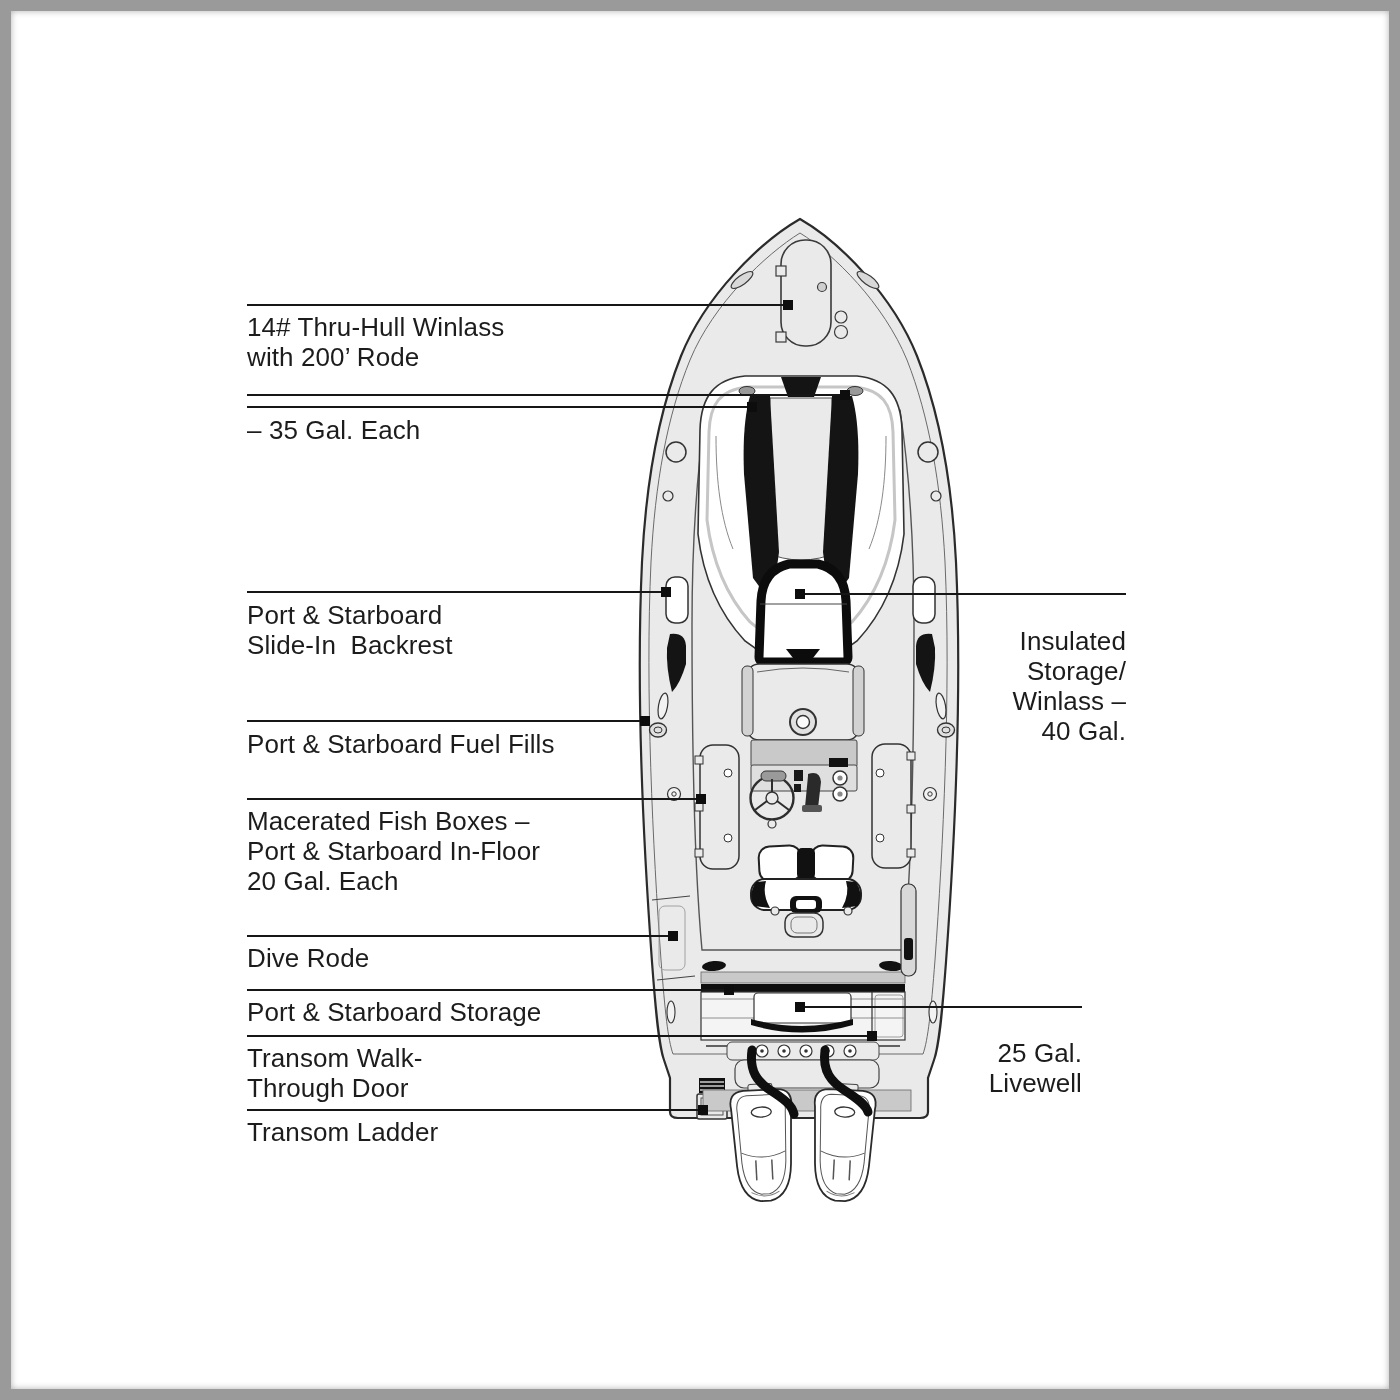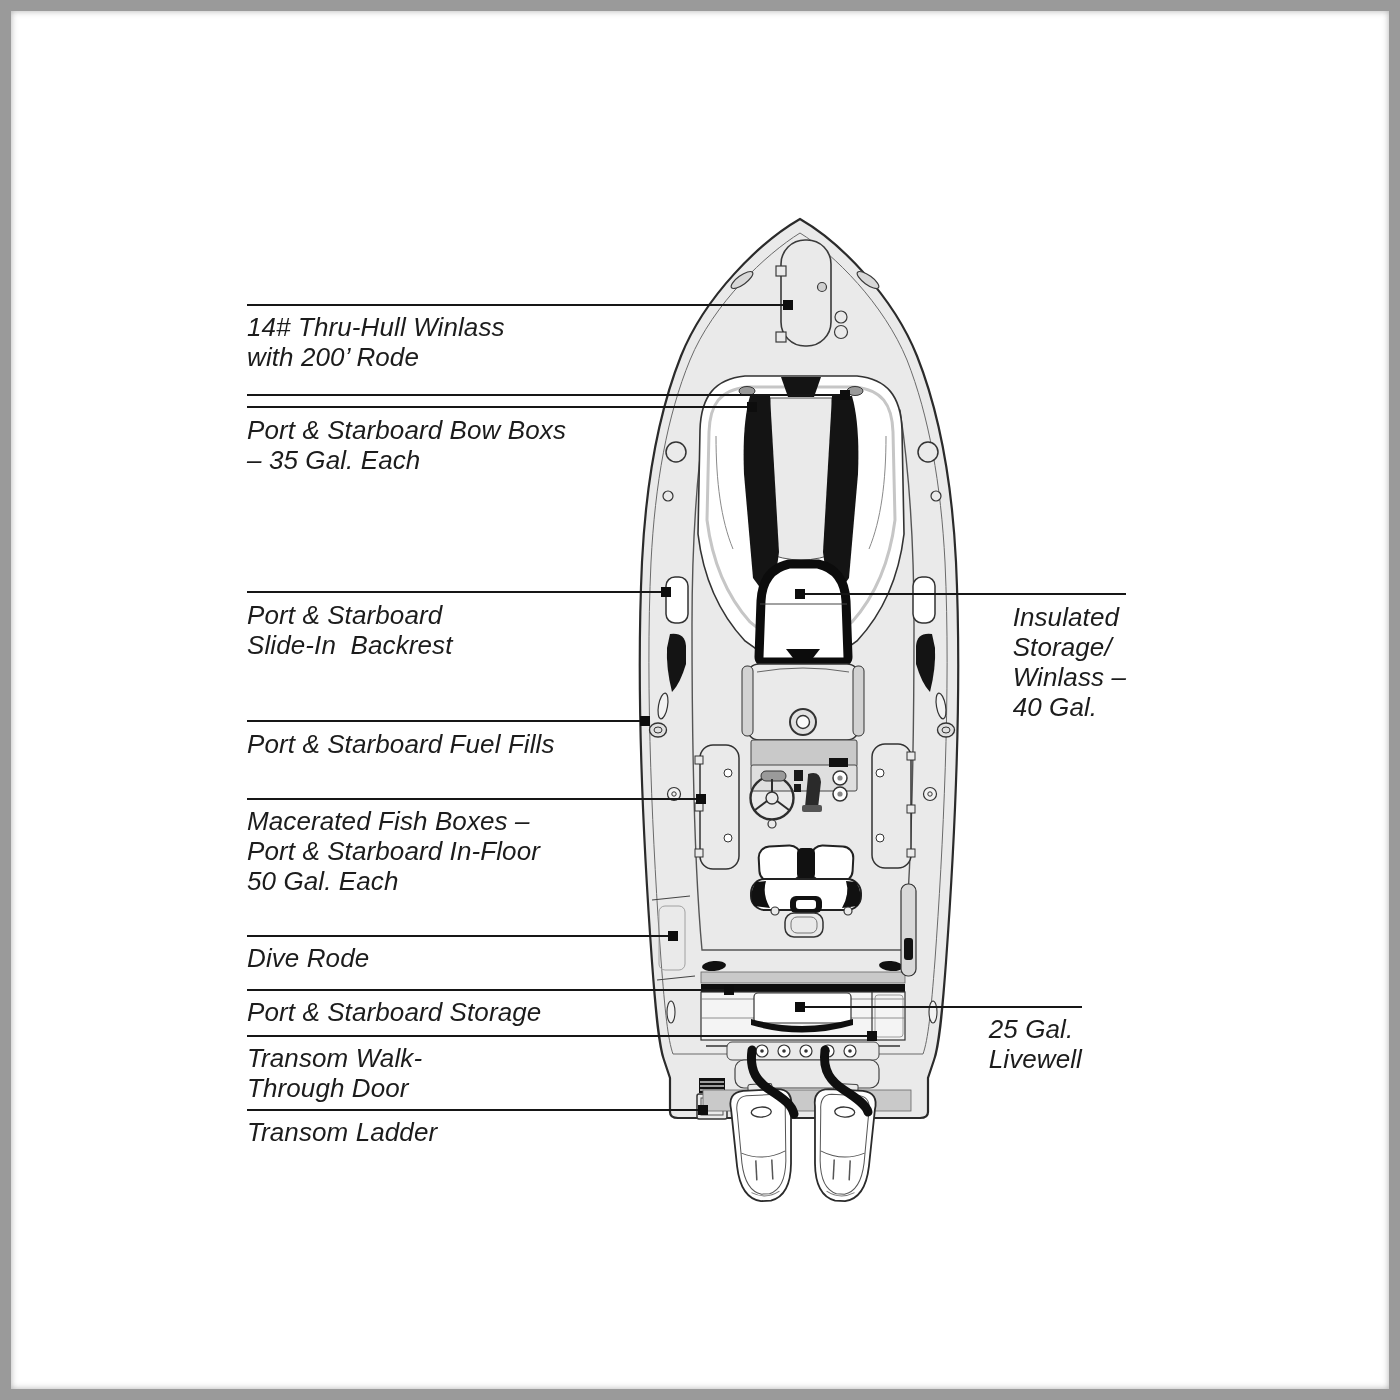--- a/index.html
+++ b/index.html
@@ -9,24 +9,23 @@
   }
   .frame{
     position:absolute;inset:0;border:11px solid #9a9a9a;
     box-shadow:inset 0 0 6px rgba(130,130,130,.65);
     pointer-events:none;z-index:5;
   }
   svg.art{position:absolute;left:0;top:0;z-index:1;}
   .label{
     position:absolute;z-index:3;color:#1c1c1c;font-size:26px;line-height:30px;
     letter-spacing:.1px;
-    font-style:italic;
   }
   .label .ln{white-space:pre;}
-  .label.align-right{text-align:left;}
+  .label.align-right{text-align:right;margin-top:24px;}
 </style>
 </head>
 <body>
 
 <div class="stage">
   <div class="frame"></div>
 
   <svg class="art" width="1400" height="1400" viewBox="0 0 1400 1400">
 
     <g>
@@ -265,34 +264,33 @@
       <rect x="795" y="589" width="10" height="10"></rect>
       <rect x="795" y="1002" width="10" height="10"></rect>
     </g>
   </svg>
 
   <div class="label" style="left:247px;top:312px">
     <div class="ln">14# Thru-Hull Winlass</div>
     <div class="ln">with 200’ Rode</div>
   </div>
   <div class="label" style="left:247px;top:415px">
-    <div class="ln">Port &amp; Starboard Bow Boxs</div>
     <div class="ln">– 35 Gal. Each</div>
   </div>
   <div class="label" style="left:247px;top:600px">
     <div class="ln">Port &amp; Starboard</div>
     <div class="ln">Slide-In  Backrest</div>
   </div>
   <div class="label" style="left:247px;top:729px">
     <div class="ln">Port &amp; Starboard Fuel Fills</div>
   </div>
   <div class="label" style="left:247px;top:806px">
     <div class="ln">Macerated Fish Boxes –</div>
     <div class="ln">Port &amp; Starboard In-Floor</div>
-    <div class="ln">50 Gal. Each</div>
+    <div class="ln">20 Gal. Each</div>
   </div>
   <div class="label" style="left:247px;top:943px">
     <div class="ln">Dive Rode</div>
   </div>
   <div class="label" style="left:247px;top:1043px">
     <div class="ln">Transom Walk-</div>
     <div class="ln">Through Door</div>
   </div>
   <div class="label" style="left:247px;top:997px">
     <div class="ln">Port &amp; Starboard Storage</div>

